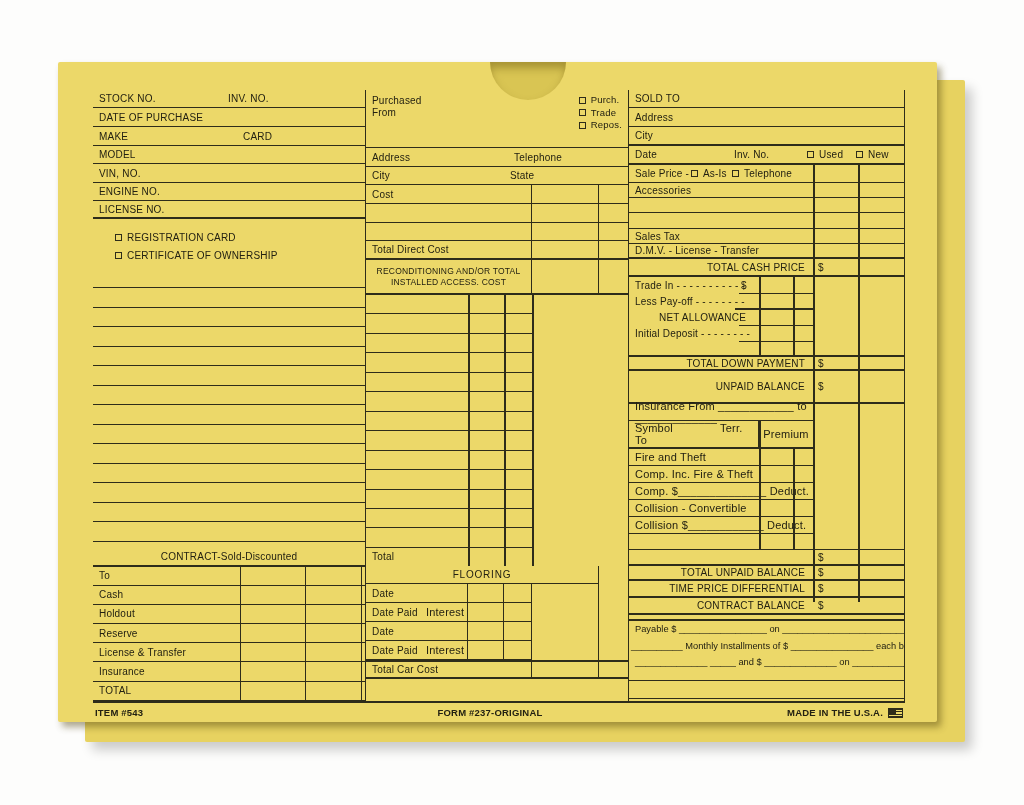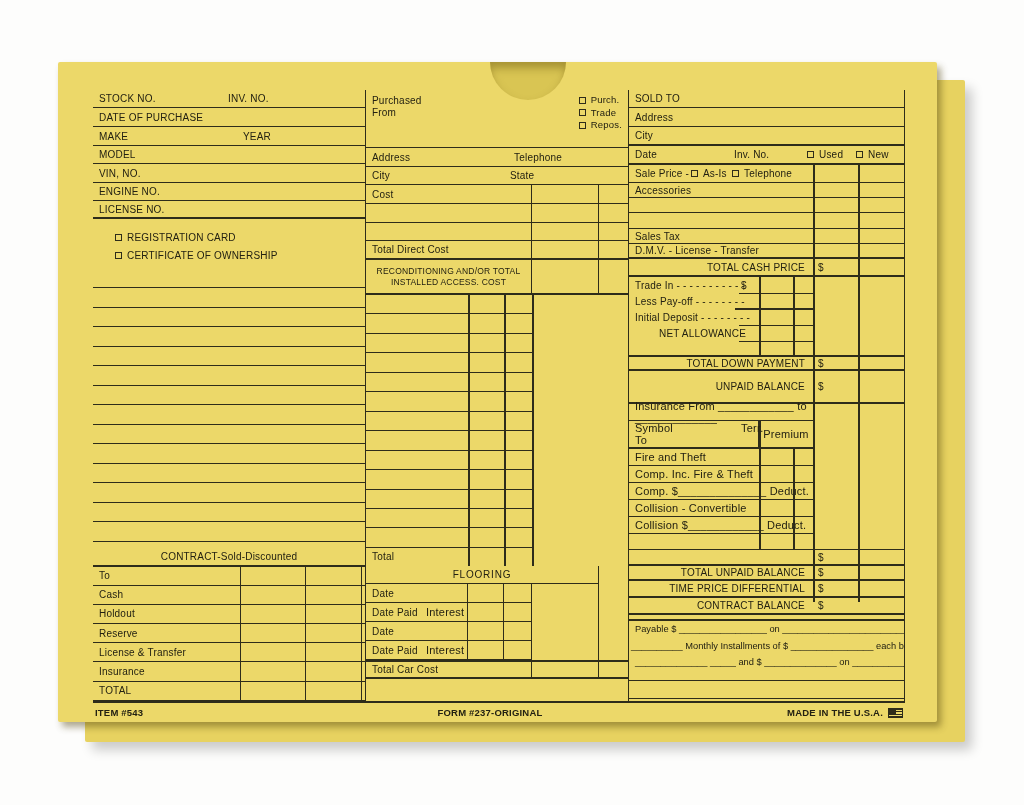--- a/index.html
+++ b/index.html
@@ -109,21 +109,21 @@
       <div class="col col-left">
         <div class="r" style="height:18px">
           <span>STOCK NO.</span>
           <span class="abs" style="left:135px">INV. NO.</span>
         </div>
         <div class="r" style="height:19px">
           <span>DATE OF PURCHASE</span>
         </div>
         <div class="r" style="height:19px">
           <span>MAKE</span>
-          <span class="abs" style="left:150px">YEAR</span>
+          <span class="abs" style="left:150px">CARD</span>
         </div>
         <div class="r" style="height:18px">
           <span>MODEL</span>
         </div>
         <div class="r" style="height:19px">
           <span>VIN, NO.</span>
         </div>
         <div class="r" style="height:18px">
           <span>ENGINE NO.</span>
         </div>
@@ -382,25 +382,25 @@
           <div class="hl" style="left:106px;top:31px;width:78px;height:2px"></div>
           <div class="hl" style="left:110px;top:47.5px;width:74px"></div>
           <div class="hl" style="left:110px;top:63.5px;width:74px"></div>
           <div class="trow16">
             <span>Trade In - - - - - - - - - - -</span>
             <span class="abs" style="left:112px">$</span>
           </div>
           <div class="trow16">
             <span>Less Pay-off - - - - - - - -</span>
           </div>
+          <div class="trow16" style="padding-left:30px">
+            <span>NET ALLOWANCE</span>
+          </div>
           <div class="trow16">
             <span>Initial Deposit - - - - - - - -</span>
-          </div>
-          <div class="trow16" style="padding-left:30px">
-            <span>NET ALLOWANCE</span>
           </div>
         </div>
 
         <div class="r bb2" style="height:14px;padding-left:0">
           <div class="rlab">TOTAL DOWN PAYMENT</div>
           <div class="rc1">
               <span>$</span>
             </div>
           <div class="rc2"></div>
         </div>
@@ -415,21 +415,21 @@
         <div class="ins-region">
           <div class="vl" style="left:130px;top:17px;height:128px"></div>
           <div class="vl" style="left:164px;top:45px;height:100px"></div>
           <div class="insrow w184 f9" style="height:17px">
             <span>Insurance From ____________ to _____________</span>
           </div>
           <div class="symb w184">
             <div class="symb-l f9">
               <div>
                 <span>Symbol</span>
-                <span class="abs" style="left:112px">Terr.</span>
+                <span class="abs" style="left:91px">Terr.</span>
               </div>
               <div>To</div>
             </div>
             <div class="symb-p f9">Premium</div>
           </div>
           <div class="insrow w184 f9">
             <span>Fire and Theft</span>
           </div>
           <div class="insrow w184 f9">
             <span>Comp. Inc. Fire &amp; Theft</span>

